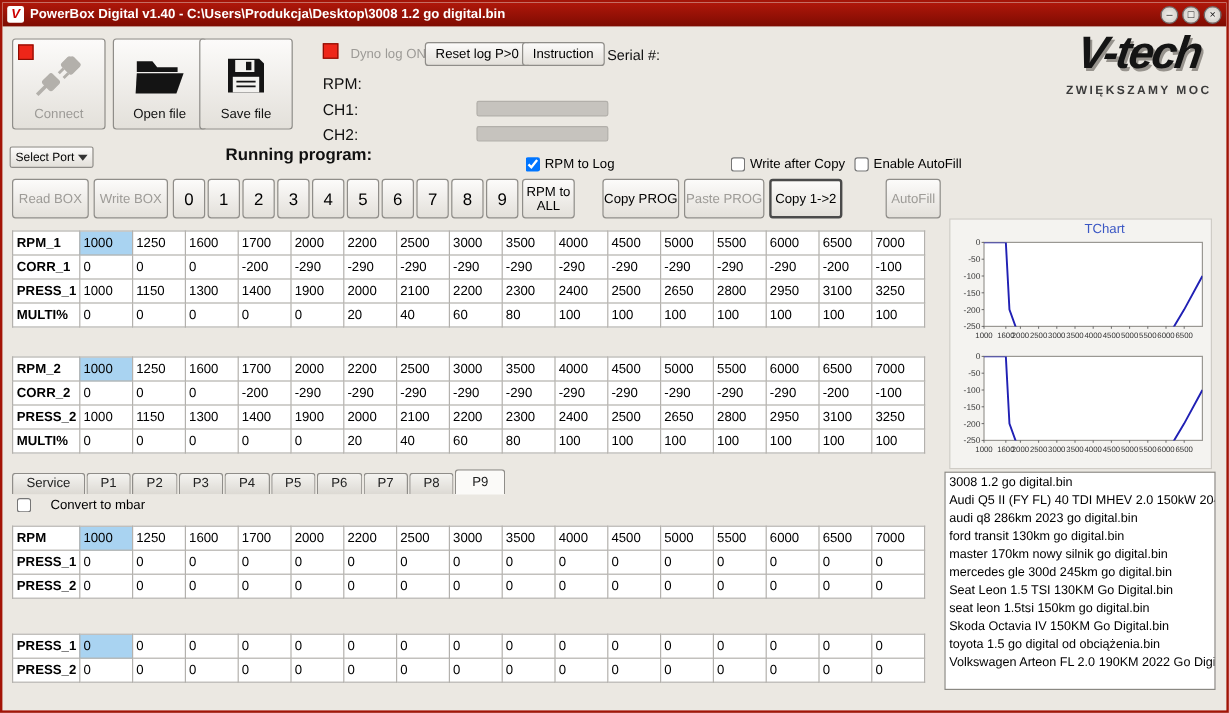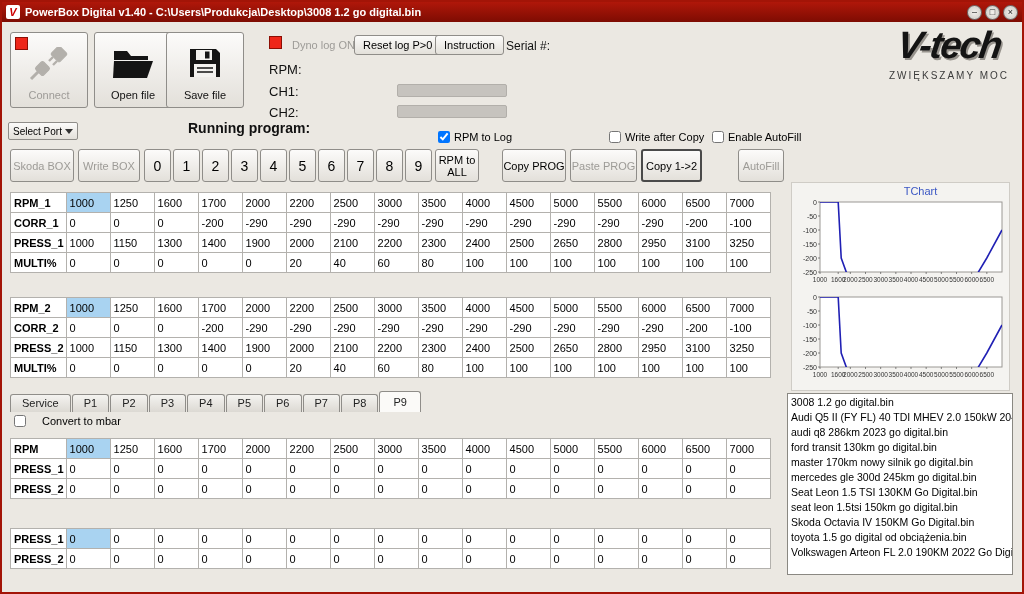--- a/index.html
+++ b/index.html
@@ -103,21 +103,21 @@
     margin-right:1px; cursor:pointer; color:#222;
   }
   .tab.active { background:#fbfaf8; padding:4px 13px 4px 13px; position:relative; z-index:2; }
   .section-title { position:absolute; left:8px; width:762px; text-align:center; font-size:13px; font-weight:bold; color:#111;margin-top:40px; }
   
   .logo { position:absolute; left:878px; top:22px; width:138px; text-align:center; }
   .logo-text {
     font-size:38px; font-weight:bold; font-style:italic; color:#141414;
     transform:skewX(-8deg); text-shadow:2px 2px 0 #97938d; letter-spacing:-2px;
   }
-  .logo-tagline { font-size:10px; font-weight:normal; letter-spacing:2px; color:#3b3b3b; margin-top:3px; }
+  .logo-tagline { font-size:10px; font-weight:bold; letter-spacing:2px; color:#3b3b3b; margin-top:3px; }
   .chart-panel {
     position:absolute; left:789px; top:180px; width:219px; height:209px;
     background:#f4f3f0; border:1px solid #cfccc6;
   }
   .chart-title { color:#3b57c4; font-size:11px; text-align:center; padding:2px 0 1px 0;margin-left:40px; }
   .chart-host { margin:1px 2px 0 2px; height:94px; }
   .filelist {
     position:absolute; left:785px; top:391px; width:226px; height:182px;
     background:#fff; border:1px solid #8a8882; overflow:hidden; padding:1px 0;
   }
@@ -206,21 +206,21 @@
       <label class="cb">
         <input type="checkbox" style="">
         <span>Write after Copy</span>
       </label>
       <label class="cb">
         <input type="checkbox" style="">
         <span>Enable AutoFill</span>
       </label>
     </div>
 
-  <button class="abtn dis" style="left:8px;width:64px">Skoda BOX</button>
+  <button class="abtn dis" style="left:8px;width:64px">Read BOX</button>
   <button class="abtn dis" style="left:76px;width:62px">Write BOX</button>
   <div id="digit-row">
       <button class="dbtn">0</button>
       <button class="dbtn">1</button>
       <button class="dbtn">2</button>
       <button class="dbtn">3</button>
       <button class="dbtn">4</button>
       <button class="dbtn">5</button>
       <button class="dbtn">6</button>
       <button class="dbtn">7</button>

